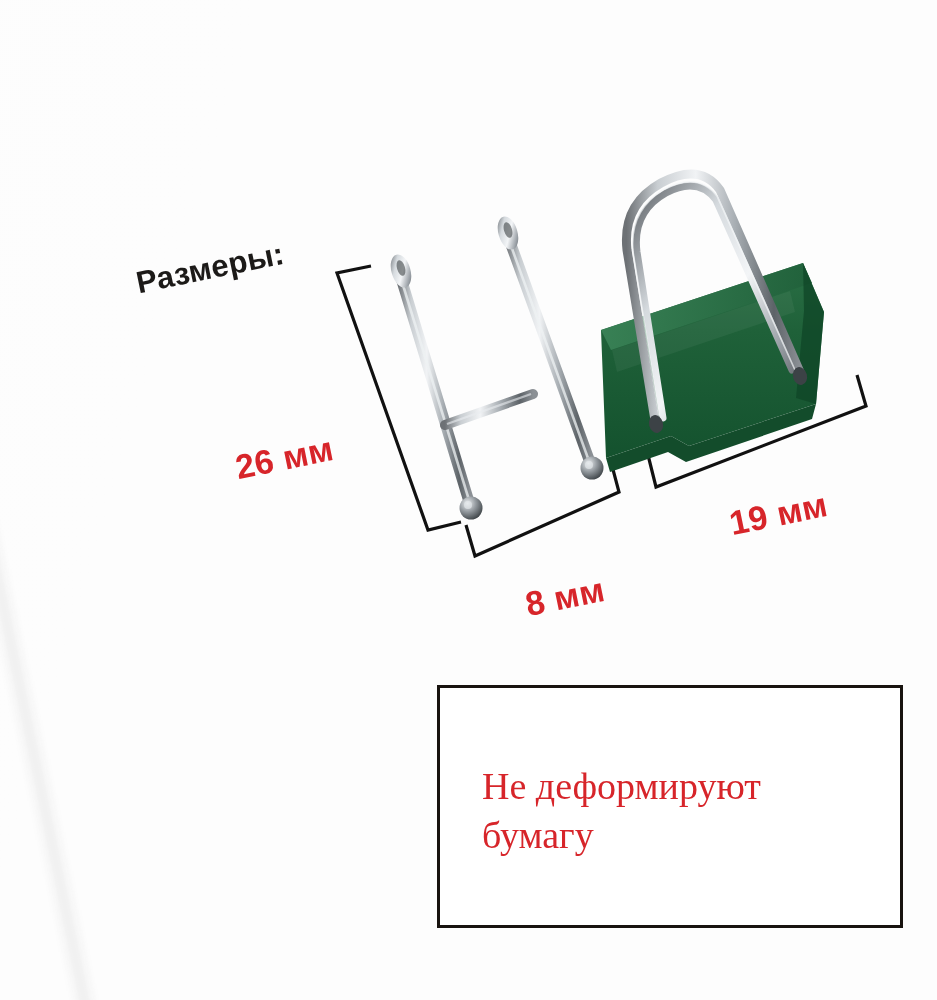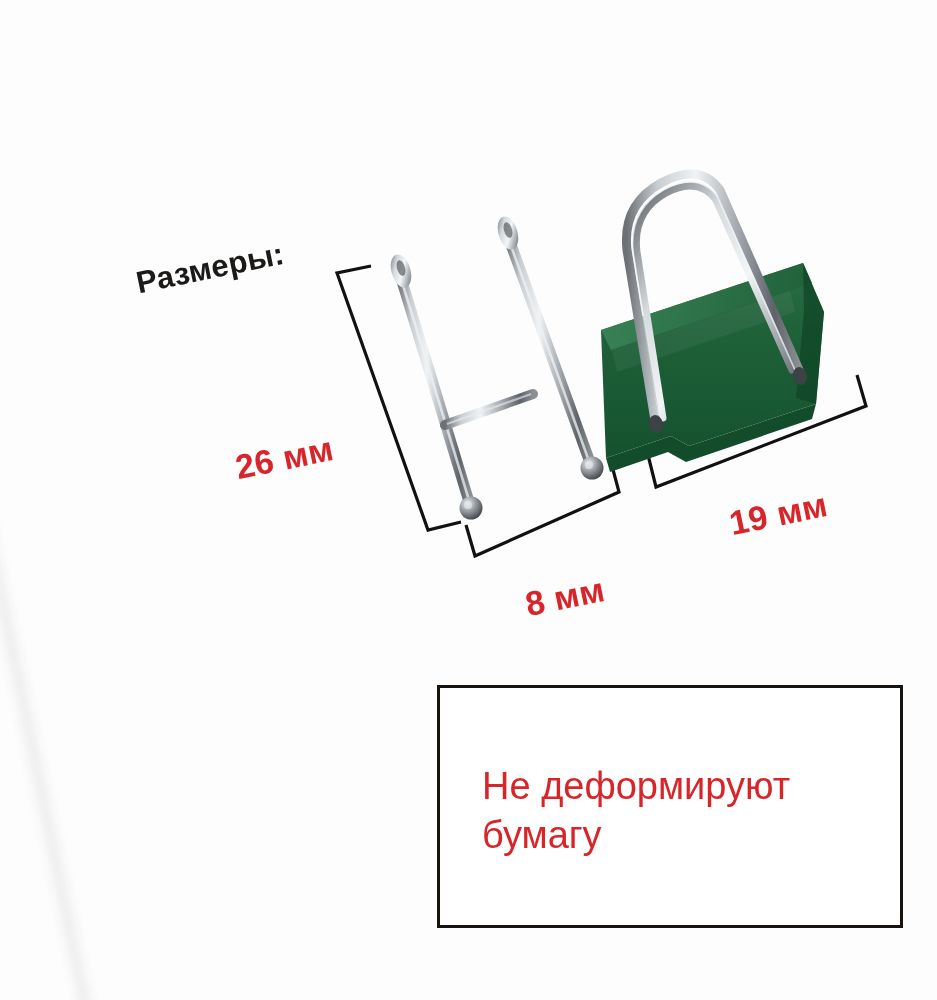--- a/index.html
+++ b/index.html
@@ -96,21 +96,21 @@
     position:absolute;background:#ffffff;border:3px solid #18130f;
     box-sizing:border-box;
   }
   .fbox-text{
     position:absolute;
     color:#d7252a;font-size:38px;line-height:1.28;font-weight:normal;
     white-space:pre-line;
   }
   #box-1{left:66px;top:685px;width:350px;height:243px;}
   #box-1 .fbox-text{left:38px;top:48px;}
-  #box-2{left:437px;top:685px;width:466px;height:243px;}
+  #box-2{left:437px;top:685px;width:466px;height:243px;font-family:Liberation Serif, serif;}
   #box-2 .fbox-text{left:42px;top:74px;}
 </style>
 </head>
 <body>
 
 <div class="stage">
 
   <div class="backdrop">
     <div class="bd-sky"></div>
     <div class="bd-wallL"></div>

